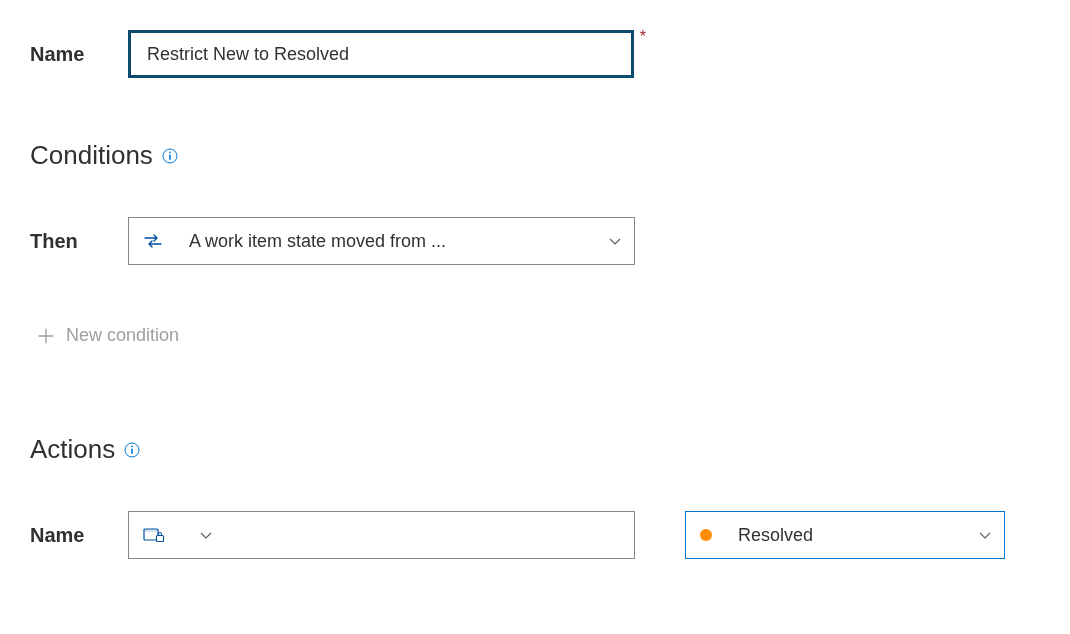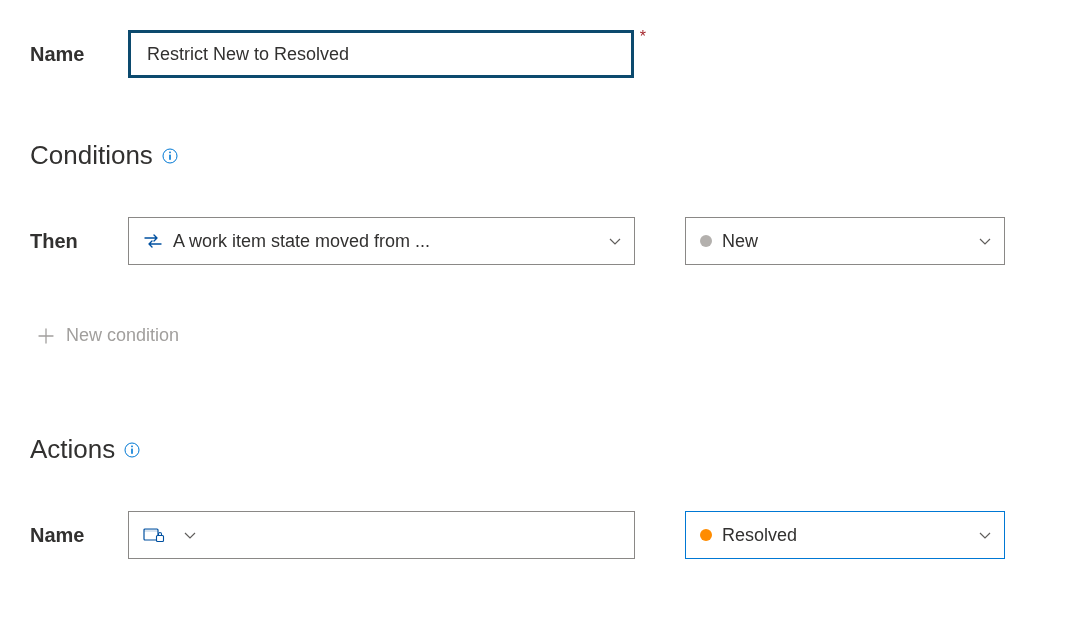--- a/index.html
+++ b/index.html
@@ -66,20 +66,21 @@
   .dropdown {
     height: 48px;
     border: 1px solid #8a8886;
     background: #fff;
     display: flex;
     align-items: center;
     padding: 0 12px 0 14px;
     cursor: pointer;
     font-size: 18px;
     color: #323130;
+    gap: 16px;
   }
   .dropdown.focused { border: 1px solid #0078d4; justify-content: space-between; }
   .dropdown .dd-icon {
     margin-right: 10px;
     display: inline-flex;
     align-items: center;
   }
   .dropdown .dd-text {
     flex: 1;
     white-space: nowrap;
@@ -139,29 +140,20 @@
 <div class="row">
   <div class="label-col">Then</div>
   <div class="dropdown condition-dd">
     <span class="dd-icon">
       <svg width="20" height="16" viewBox="0 0 20 16">
         <path d="M2 5 L14 5 M14 5 L11 2 M14 5 L11 8" fill="none" stroke="#0050a0" stroke-width="1.4" stroke-linecap="round" stroke-linejoin="round"></path>
         <path d="M18 11 L6 11 M6 11 L9 8 M6 11 L9 14" fill="none" stroke="#0050a0" stroke-width="1.4" stroke-linecap="round" stroke-linejoin="round"></path>
       </svg>
     </span>
     <span class="dd-text">A work item state moved from ...</span>
-    <span class="chevron">
-      <svg width="14" height="14" viewBox="0 0 14 14">
-          <path d="M2 5 L7 10 L12 5" fill="none" stroke="#605e5c" stroke-width="1.2"></path>
-        </svg>
-    </span>
-  </div>
-  <div class="dropdown state-dd">
-    <span class="state-dot" style="background:#b3b0ad"></span>
-    <span class="dd-text">New</span>
     <span class="chevron">
       <svg width="14" height="14" viewBox="0 0 14 14">
           <path d="M2 5 L7 10 L12 5" fill="none" stroke="#605e5c" stroke-width="1.2"></path>
         </svg>
     </span>
   </div>
 </div>
 
 <div class="add-row">
   <span class="plus">

